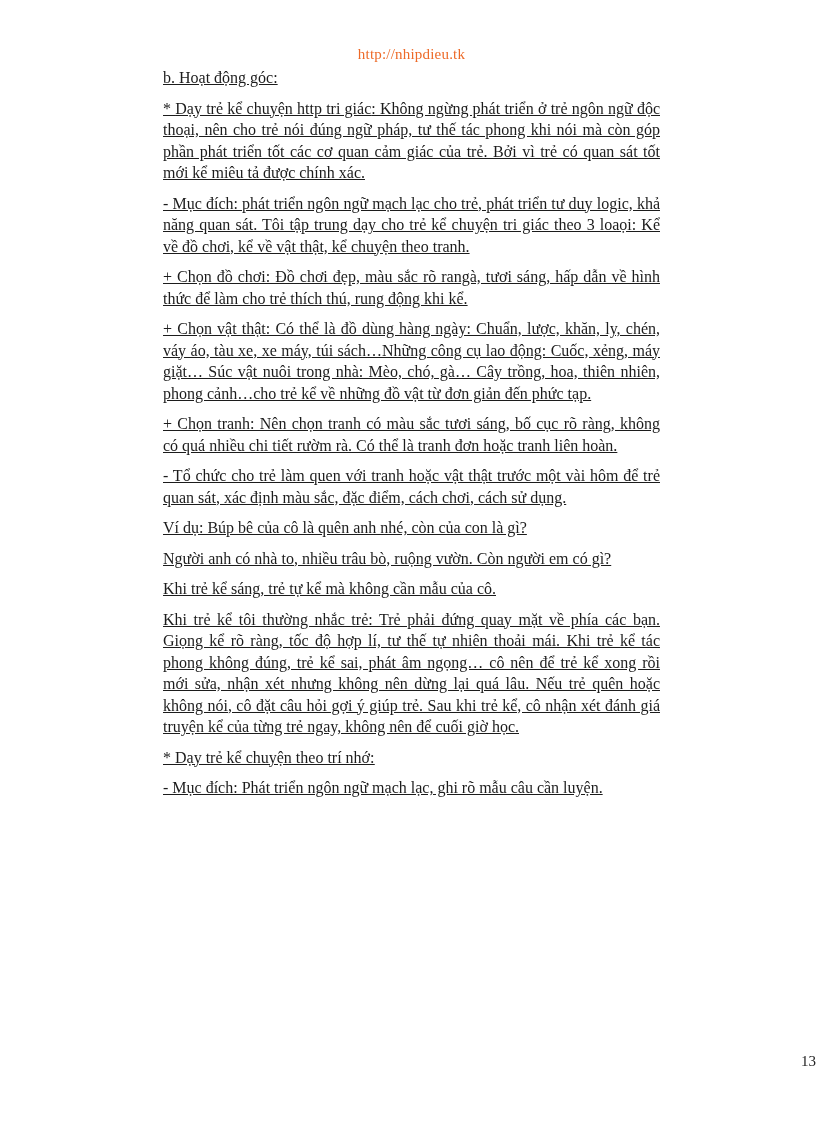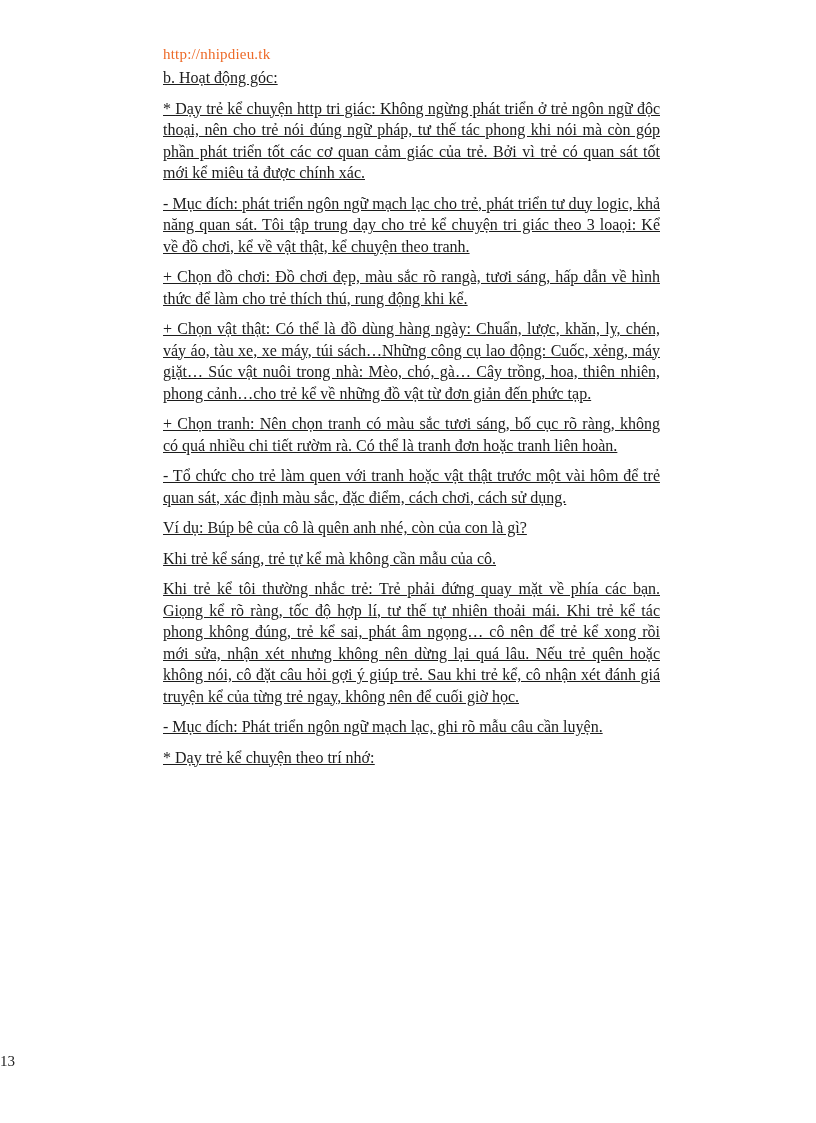--- a/index.html
+++ b/index.html
@@ -14,21 +14,21 @@
     background: #ffffff;
     font-family: "Liberation Serif", "DejaVu Serif", serif;
     color: #1c1c1c;
     overflow: hidden;
   }
   .header-url {
     position: absolute;
     top: 46px;
     left: 163px;
     width: 497px;
-    text-align: left;
+    text-align: center;
     font-size: 15px;
     color: #ed6a28;
     letter-spacing: 0.2px;
   }
   .content {
     position: absolute;
     top: 67px;
     left: 163px;
     width: 497px;
     font-size: 16px;
@@ -40,21 +40,21 @@
     margin: 0 0 9px 0;
   }
   .u {
     text-decoration: underline;
   }
   .page-number {
     position: absolute;
     top: 1053px;
     left: 0;
     width: 816px;
-    text-align: left;
+    text-align: right;
     font-size: 15px;
     color: #222222;
   }
 </style>
 </head>
 <body>
 
 <div class="page">
 
   <div class="header-url">http://nhipdieu.tk</div>
@@ -72,26 +72,27 @@
 
     <p>+ Chọn vật thật: Có thể là đồ dùng hàng ngày: Chuẩn, lược, khăn, ly, chén, váy áo, tàu xe, xe máy, túi sách…Những công cụ lao động: Cuốc, xẻng, máy giặt… Súc vật nuôi trong nhà: Mèo, chó, gà… Cây trồng, hoa, thiên nhiên, phong cảnh…cho trẻ kể về những đồ vật từ đơn giản đến phức tạp.</p>
 
     <p>+ Chọn tranh: Nên chọn tranh có màu sắc tươi sáng, bố cục rõ ràng, không có quá nhiều chi tiết rườm rà. Có thể là tranh đơn hoặc tranh liên hoàn.</p>
 
     <p>- Tổ chức cho trẻ làm quen với tranh hoặc vật thật trước một vài hôm để trẻ quan sát, xác định màu sắc, đặc điểm, cách chơi, cách sử dụng.</p>
 
 
     <p>Ví dụ: Búp bê của cô là quên anh nhé, còn của con là gì?</p>
 
+    <p>Người anh có nhà to, nhiều trâu bò, ruộng vườn. Còn người em có gì?</p>
 
     <p>Khi trẻ kể sáng, trẻ tự kể mà không cần mẫu của cô.</p>
 
     <p>Khi trẻ kể tôi thường nhắc trẻ: Trẻ phải đứng quay mặt về phía các bạn. Giọng kể rõ ràng, tốc độ hợp lí, tư thế tự nhiên thoải mái. Khi trẻ kể tác phong không đúng, trẻ kể sai, phát âm ngọng… cô nên để trẻ kể xong rồi mới sửa, nhận xét nhưng không nên dừng lại quá lâu. Nếu trẻ quên hoặc không nói, cô đặt câu hỏi gợi ý giúp trẻ. Sau khi trẻ kể, cô nhận xét đánh giá truyện kể của từng trẻ ngay, không nên để cuối giờ học.</p>
 
+    <p><span>* </span><span class="u">Dạy trẻ kể chuyện theo trí nhớ:</span><span></span></p>
+
     <p>- Mục đích: Phát triển ngôn ngữ mạch lạc, ghi rõ mẫu câu cần luyện.</p>
-
-    <p><span>* </span><span class="u">Dạy trẻ kể chuyện theo trí nhớ:</span><span></span></p>
 
   </div>
 
   <div class="page-number">13</div>
 
 </div>
 
 </body></html>

